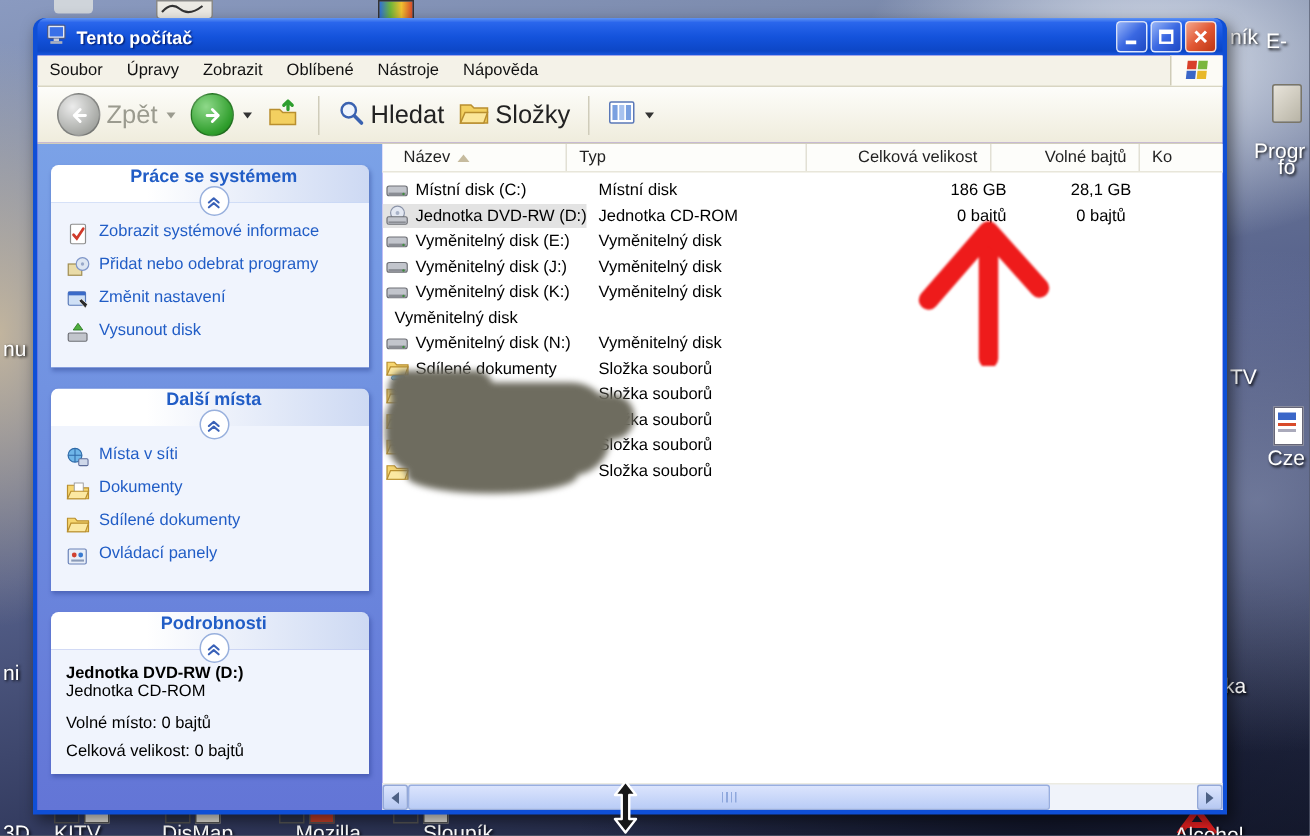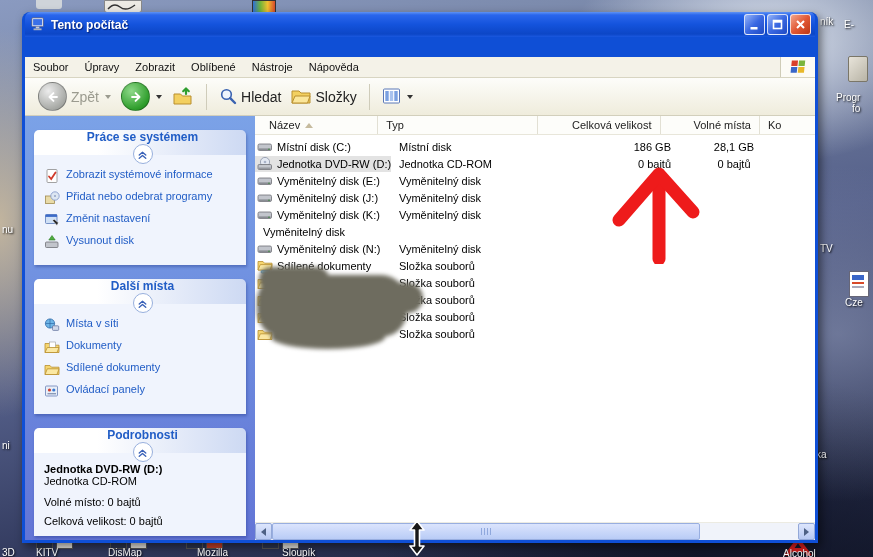--- a/index.html
+++ b/index.html
@@ -6,31 +6,31 @@
   #stage {
     position:relative; width:873px; height:557px; overflow:hidden;
     font-family:"Liberation Sans", sans-serif; font-size:11px;
     background:
       radial-gradient(ellipse 280px 170px at 88% 8%, rgba(228,234,244,.95), rgba(228,234,244,0) 70%),
       radial-gradient(ellipse 120px 260px at 0% 40%, rgba(208,190,158,.85), rgba(208,190,158,0) 75%),
       radial-gradient(ellipse 300px 240px at 96% 60%, rgba(150,160,190,.55), rgba(150,160,190,0) 70%),
       radial-gradient(ellipse 420px 260px at 80% 100%, rgba(16,20,38,.9), rgba(16,20,38,0) 75%),
       linear-gradient(168deg,#8a9ac0 0%, #72809f 28%, #55608a 52%, #323a5e 76%, #161b30 100%);
   }
-  .dlabel { position:absolute; color:#fff; font-size:10px; white-space:nowrap;
+  .dlabel { position:absolute; color:#fff; font-size:14px; white-space:nowrap;
             text-shadow:1px 1px 2px rgba(0,0,0,.95); z-index:2; }
   .dico { position:absolute; z-index:2; }
   .mini-ico { position:absolute; z-index:2; display:flex; gap:3px; }
   .mini-ico i { display:block; width:15px; height:11px; border:1px solid #555; }
   .mini-ico .a { background:#2e3650; } .mini-ico .b { background:#ece9e2; } .mini-ico .c { background:#c8402a; }
 
   
   .window { position:absolute; left:22px; top:12px; width:796px; height:531px; box-sizing:border-box;
     background:#0f4fd6; border-radius:8px 8px 0 0; padding:0 3px 3px; display:flex; flex-direction:column;
-    box-shadow:3px 4px 10px rgba(0,0,0,.5); z-index:5;gap:20px; }
+    box-shadow:3px 4px 10px rgba(0,0,0,.5); z-index:5; }
   .titlebar { height:25px; flex:none; display:flex; align-items:center; padding:0 4px 0 5px;
     border-radius:6px 6px 0 0;
     background:linear-gradient(180deg,#5f93f4 0%,#2a66ec 12%,#1453dc 50%,#0c46c6 88%,#1a58e0 100%); }
   .title-text { color:#fff; font-weight:bold; font-size:12px; margin-left:5px; flex:1;
     text-shadow:1px 1px 1px rgba(0,25,100,.85); }
   .tb-btn { width:21px; height:21px; border-radius:3px; border:1px solid rgba(255,255,255,.8);
     margin-left:2px; display:flex; align-items:center; justify-content:center; box-sizing:border-box; }
   .tb-btn.minmax { background:linear-gradient(135deg,#96b4f8 0%,#3a68e2 50%,#1e4ac4 100%); }
   .tb-btn.close  { background:linear-gradient(135deg,#f2a68c 0%,#e25834 50%,#bd3614 100%); }
 
@@ -42,21 +42,21 @@
   .menu-flag { margin-left:auto; width:34px; align-self:stretch; border-left:1px solid #cfccb8;
     background:#fcfbf6; display:flex; align-items:center; justify-content:center; }
 
   .toolbar { height:37px; flex:none; display:flex; align-items:center; padding-left:8px;
     background:linear-gradient(180deg,#fdfdfa,#efecdc); border-bottom:1px solid #d2cfbc; }
   .tbtn { display:flex; align-items:center; gap:4px; padding:0 5px; height:32px; }
   .nav-circle { width:27px; height:27px; border-radius:50%; display:flex; align-items:center; justify-content:center;
     border:1px solid rgba(0,0,0,.25); }
   .nav-circle.back { background:radial-gradient(circle at 35% 30%, #ececec, #a8aaa6 70%, #8c8e8a); }
   .nav-circle.fwd  { background:radial-gradient(circle at 35% 30%, #8fd98a, #2f9e2c 70%, #1d7a1c); }
-  .lbl { font-size:14px; color:#222; }
+  .lbl { font-size:17px; color:#222; }
   .lbl.disabled { color:#9b9b8f; }
   .caret { width:0; height:0; border-left:3px solid transparent; border-right:3px solid transparent;
     border-top:4px solid #333; margin-left:2px; }
   .caret.dis { border-top-color:#9b9b8f; }
   .tool-sep { width:1px; height:26px; background:#cfccba; margin:0 7px; }
 
   .content { flex:1; min-height:0; display:flex; }
 
   
   .sidebar { width:230px; flex:none; box-sizing:border-box; padding:14px 9px 0;
@@ -418,21 +418,21 @@
                 <span>Typ</span>
 
               </div>
 
               <div class="hcol right" style="width: 110px; margin-left: 23px;">
                 <span>Celková velikost</span>
 
               </div>
 
               <div class="hcol right" style="width: 110px;">
-                <span>Volné místa</span>
+                <span>Volné bajtů</span>
 
               </div>
 
               <div class="hcol" style="width: 60px; border-right: none;">
                 <span>Ko</span>
 
               </div>
             </div>
           <div class="rows">
 

